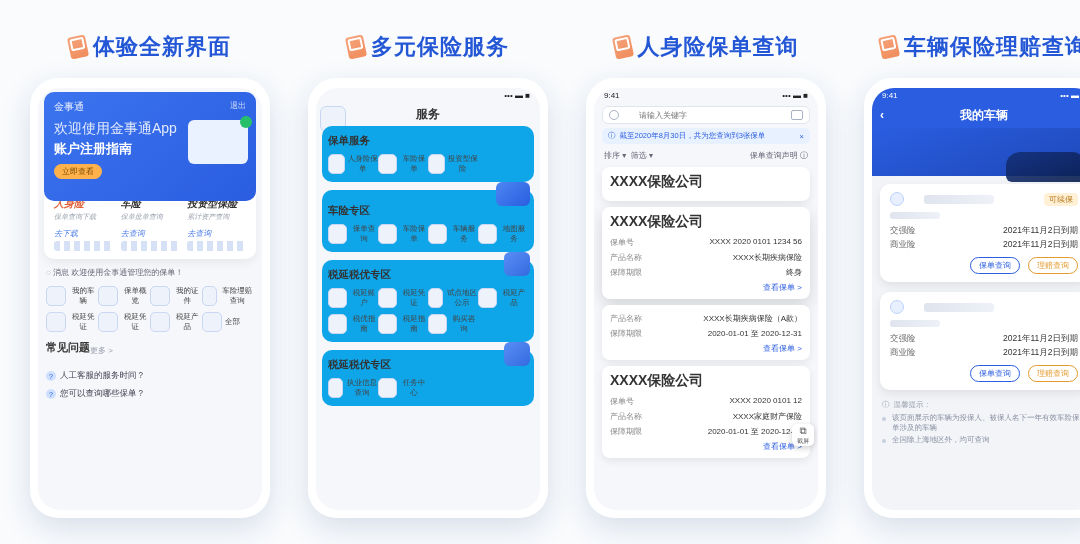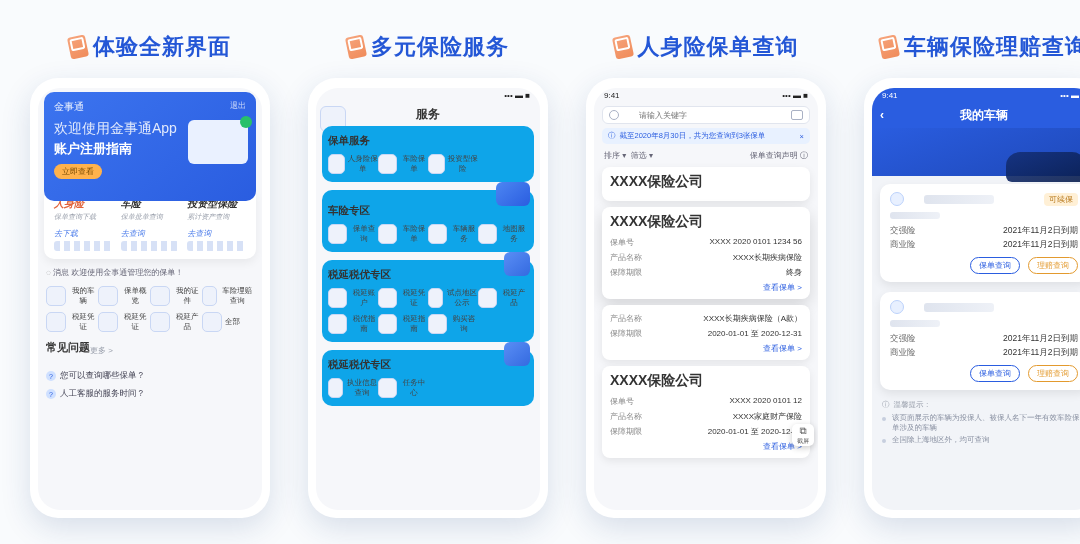--- a/index.html
+++ b/index.html
@@ -169,22 +169,22 @@
                 <span>全部</span>
               </div>
             </div>
         </div>
         <div class="section">
           <div class="faq-row">
             <h4>常见问题</h4>
             <span class="more">更多 &gt;</span>
           </div>
           <ul class="faq" id="p1faq">
+              <li><span class="dotq">?</span>人工客服的服务时间？</li>
               <li><span class="dotq">?</span>您可以查询哪些保单？</li>
-              <li><span class="dotq">?</span>人工客服的服务时间？</li>
             </ul>
         </div>
       </div>
     </div>
   </div>
 
   <div class="col">
     <div class="cap">
       <span class="thumb"></span>
       <h2>多元保险服务</h2>

